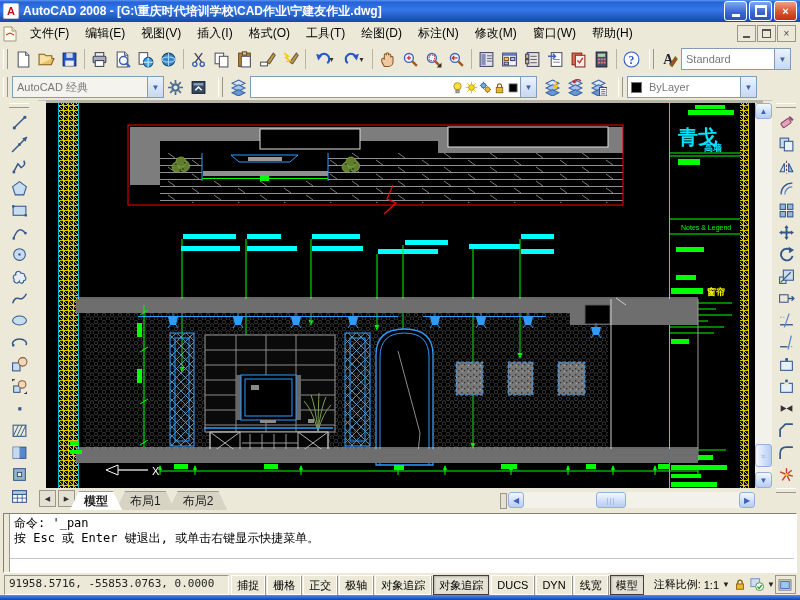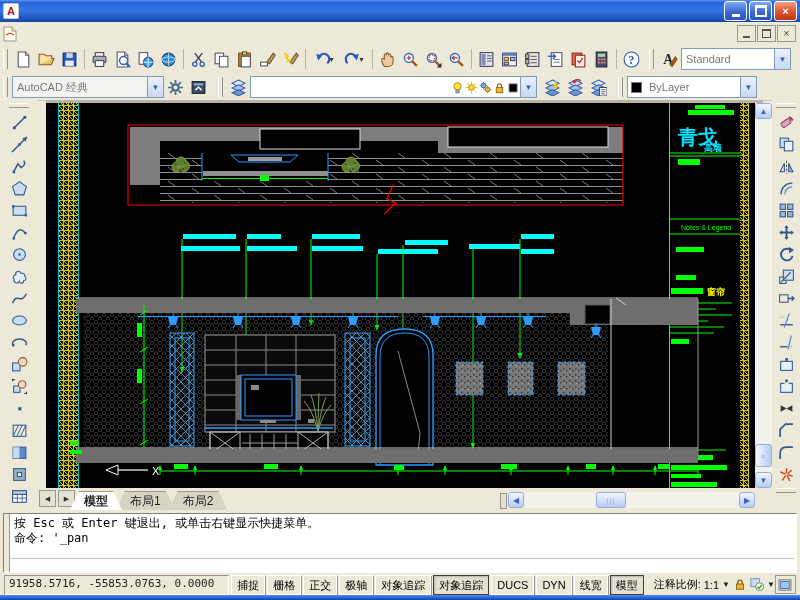--- a/index.html
+++ b/index.html
@@ -117,39 +117,53 @@
 
 <div class="win">
 
   <div class="abs titlebar">
     <span class="ticon">
       <svg viewBox="0 0 16 16">
           <rect width="16" height="16" rx="2" fill="#fff" stroke="#88a"></rect>
           <text x="8" y="12" font-size="11" font-weight="bold" fill="#c41212" text-anchor="middle" font-family="Liberation Sans,sans-serif">A</text>
         </svg>
     </span>
+    <span>AutoCAD 2008 - [G:\重庆时代培训学校\CAD作业\宁建友作业.dwg]</span>
     <span class="tbtns">
       <span class="tbtn">
           <span class="minbar"></span>
         </span>
       <span class="tbtn">
           <span class="restsq"></span>
         </span>
       <span class="tbtn close">×</span>
     </span>
   </div>
 
   <div class="abs menubar">
     <span class="docicon">
       <svg viewBox="0 0 16 16">
           <path d="M2,1 H10 L14,5 V15 H2 Z" fill="#fffbe8" stroke="#998"></path>
           <path d="M10,1 L10,5 H14" fill="#ffe9a8" stroke="#998"></path>
           <path d="M4,9 L8,7 L12,9" stroke="#c41212" fill="none"></path>
         </svg>
     </span>
+    <span id="menu-items" style="display:flex">
+        <span class="menu-item">文件(F)</span>
+        <span class="menu-item">编辑(E)</span>
+        <span class="menu-item">视图(V)</span>
+        <span class="menu-item">插入(I)</span>
+        <span class="menu-item">格式(O)</span>
+        <span class="menu-item">工具(T)</span>
+        <span class="menu-item">绘图(D)</span>
+        <span class="menu-item">标注(N)</span>
+        <span class="menu-item">修改(M)</span>
+        <span class="menu-item">窗口(W)</span>
+        <span class="menu-item">帮助(H)</span>
+      </span>
     <span class="docbtns">
       <span class="dbtn">
           <span class="dminbar"></span>
         </span>
       <span class="dbtn">
           <span class="drest"></span>
         </span>
       <span class="dbtn">×</span>
     </span>
   </div>
@@ -1136,22 +1150,22 @@
           <span class="gripdots">|||</span>
         </div>
       <div class="sbtn" style="right:0;width:16px;height:16px">▶</div>
     </div>
   </div>
 
   <div class="abs cmdwin">
     <div class="cmdinner">
       <div class="cmdgrip"></div>
       <div class="cmdlines" id="cmd-lines">
+          <div>命令: '_pan</div>
           <div>按 Esc 或 Enter 键退出, 或单击右键显示快捷菜单。</div>
-          <div>命令: '_pan</div>
         </div>
       <div class="cmddiv"></div>
     </div>
   </div>
 
   <div class="abs statusbar">
     <span class="coords">91958.5716, -55853.0763, 0.0000</span>
     <span id="status-toggles" style="display:flex;align-items:center">
         <span class="stgl">捕捉</span>
         <span class="stgl">栅格</span>

